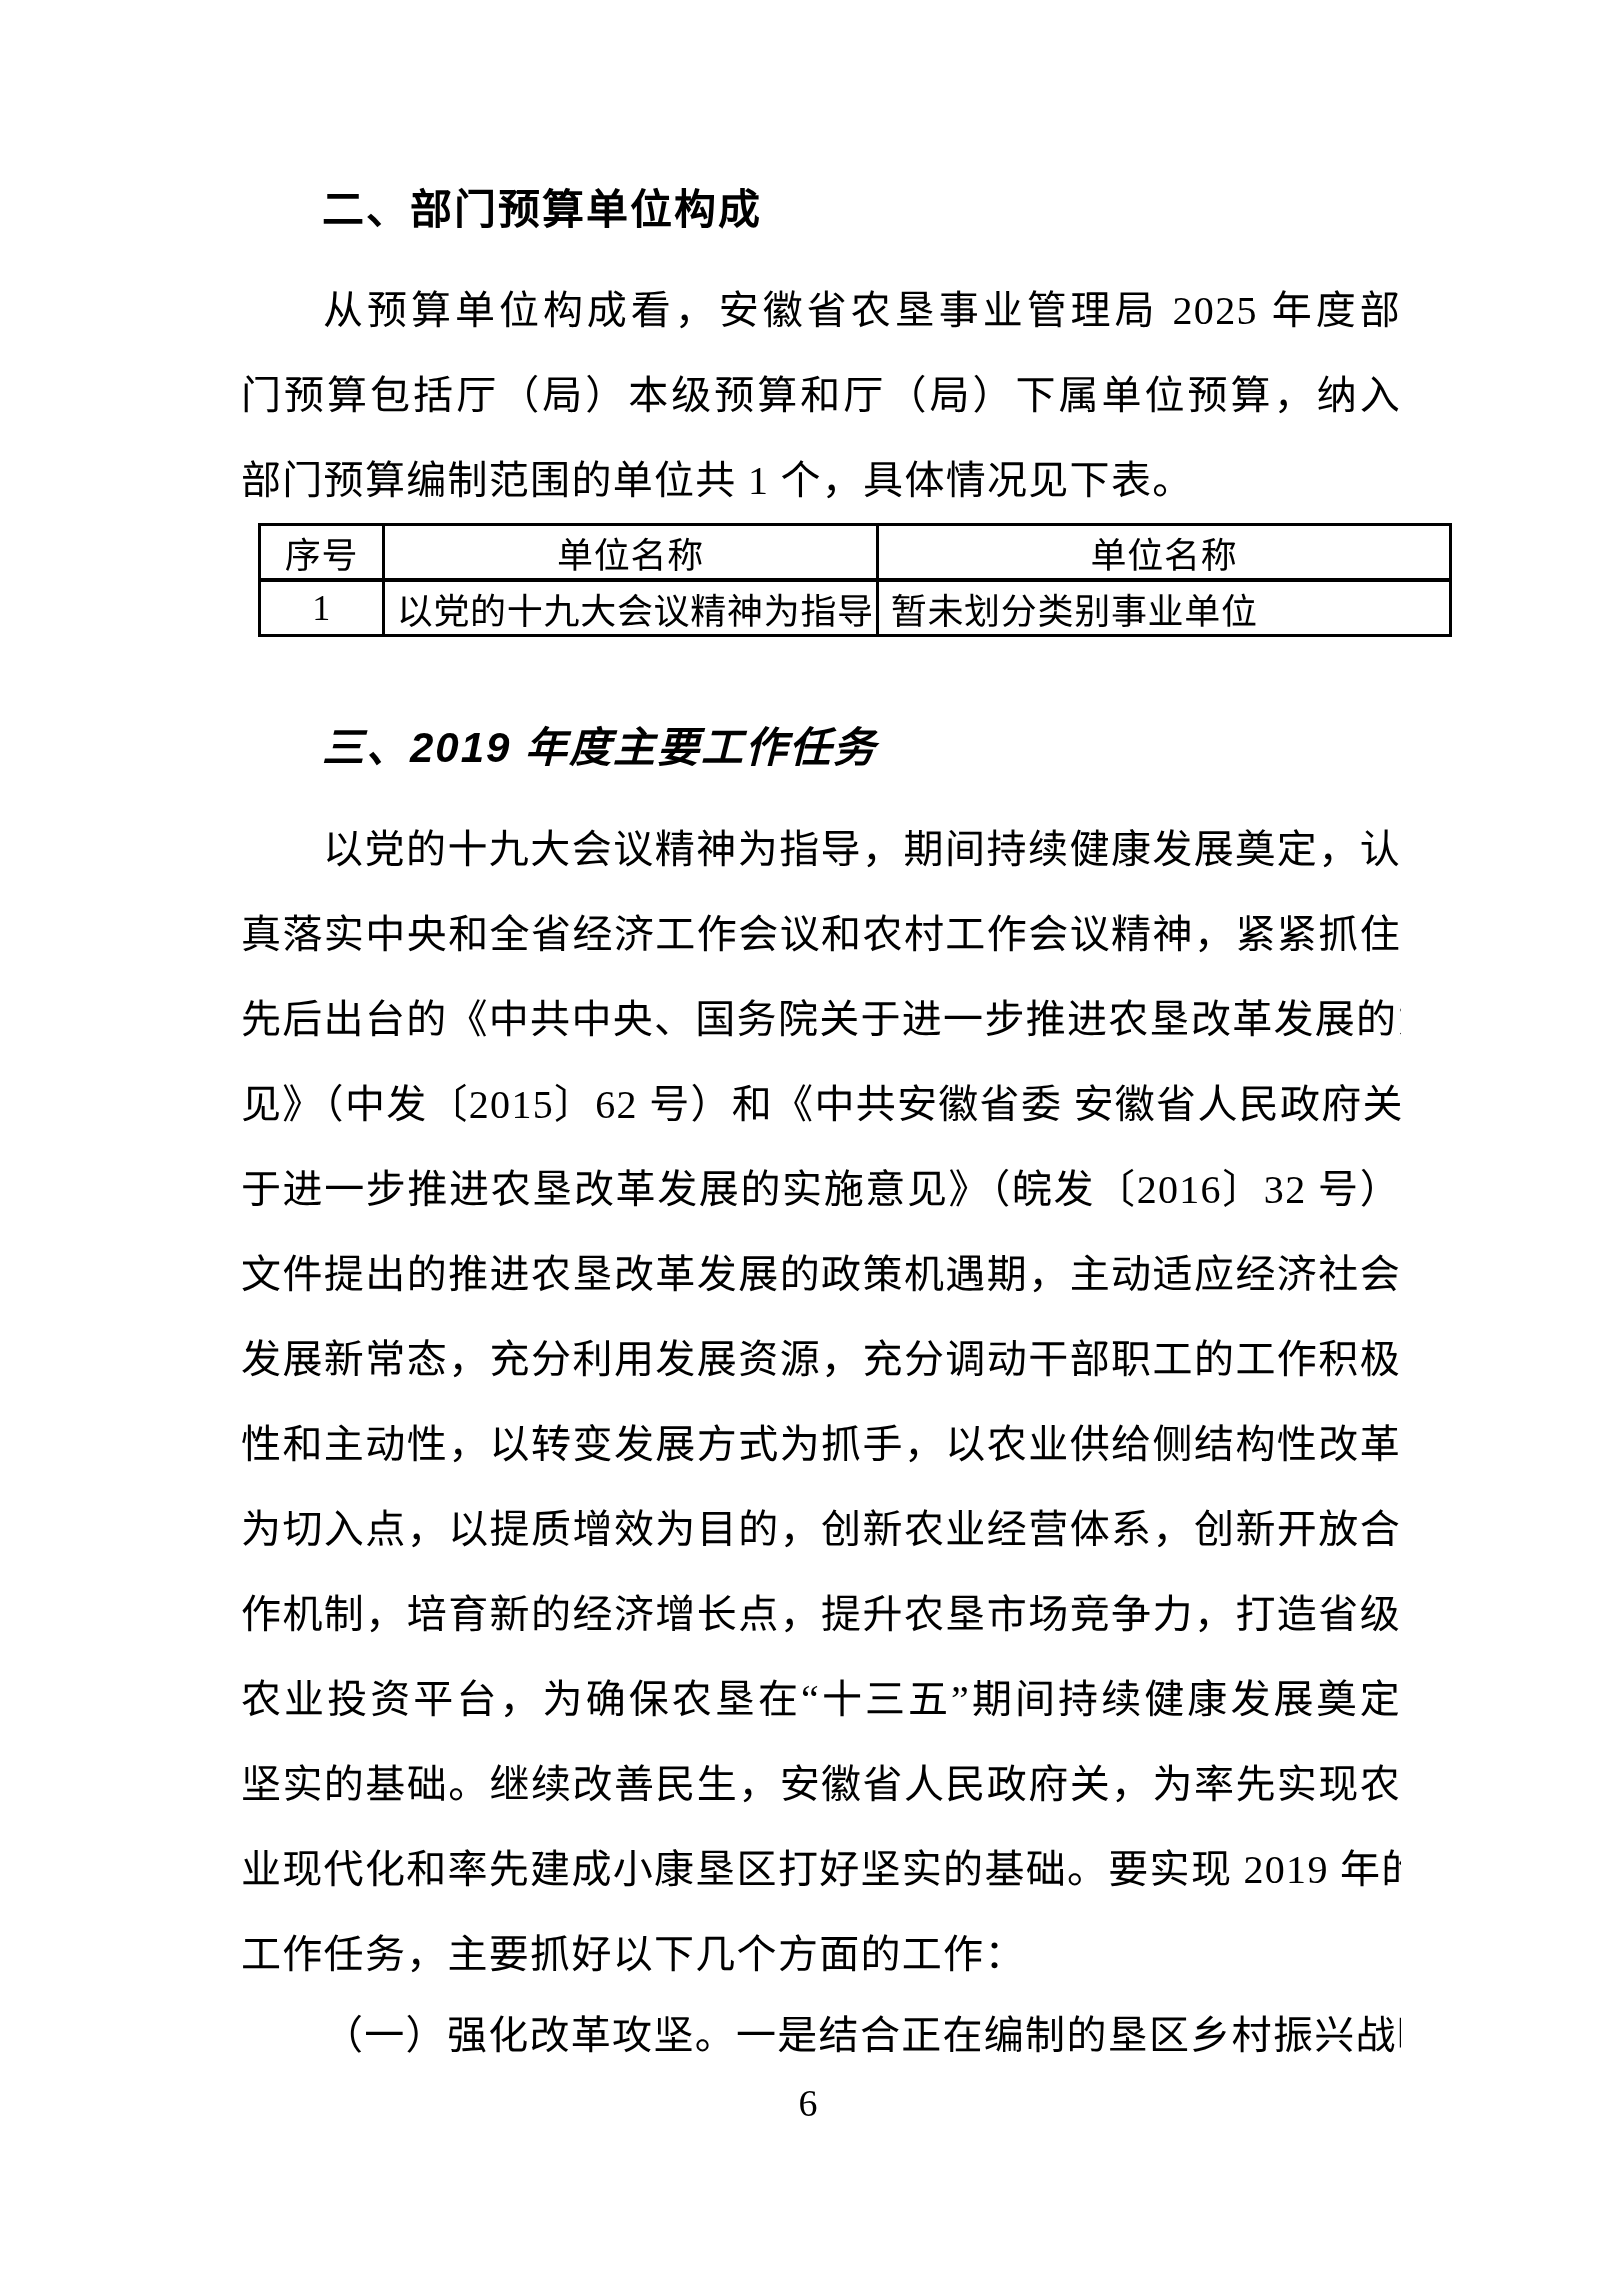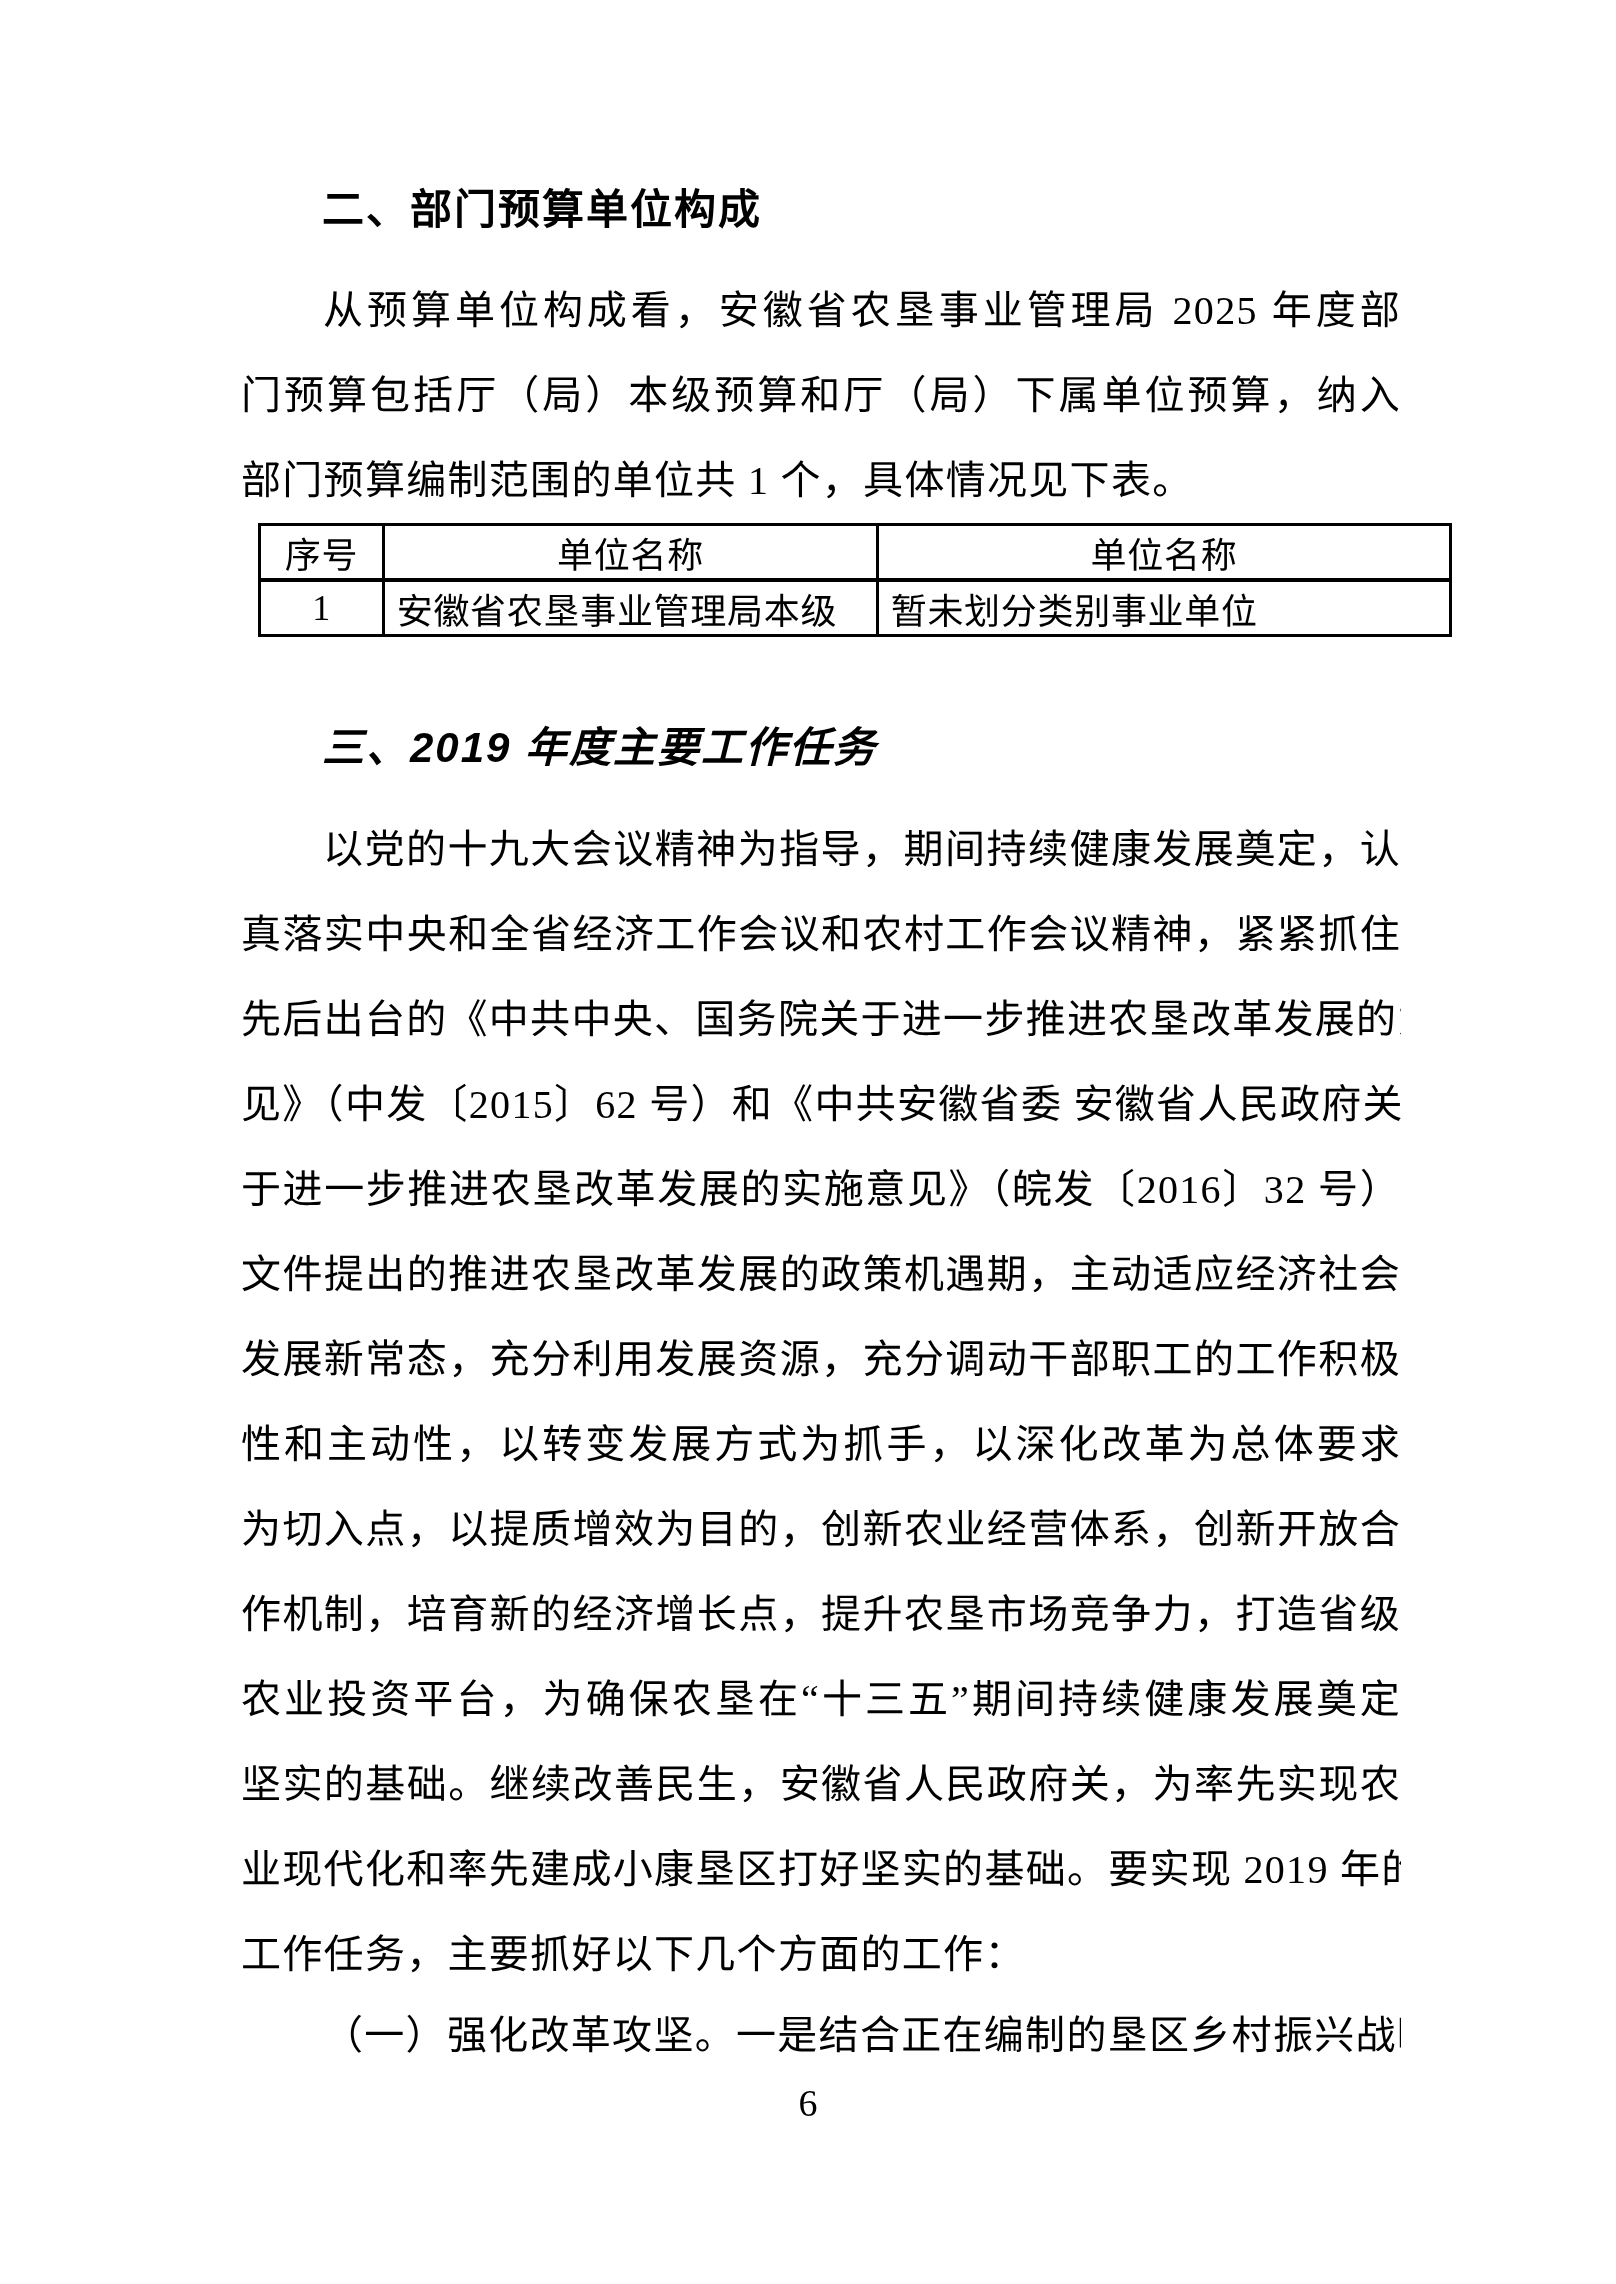--- a/index.html
+++ b/index.html
@@ -101,37 +101,37 @@
     <thead>
       <tr>
         <th class="col-index">序号</th>
         <th class="col-name">单位名称</th>
         <th class="col-type">单位名称</th>
       </tr>
     </thead>
     <tbody>
       <tr>
         <td class="col-index">1</td>
-        <td class="col-name">安徽省农垦事业管理局本级</td>
+        <td class="col-name">以党的十九大会议精神为指导</td>
         <td class="col-type">暂未划分类别事业单位</td>
       </tr>
     </tbody>
   </table>
 
   <div class="heading" id="heading-3">三、2019 年度主要工作任务</div>
 
   <div class="para" id="para-2">
       <div class="line indent">以党的十九大会议精神为指导，期间持续健康发展奠定，认</div>
       <div class="line">真落实中央和全省经济工作会议和农村工作会议精神，紧紧抓住</div>
       <div class="line">先后出台的《中共中央、国务院关于进一步推进农垦改革发展的意</div>
       <div class="line">见》（中发〔2015〕62 号）和《中共安徽省委 安徽省人民政府关</div>
       <div class="line">于进一步推进农垦改革发展的实施意见》（皖发〔2016〕32 号）</div>
       <div class="line">文件提出的推进农垦改革发展的政策机遇期，主动适应经济社会</div>
       <div class="line">发展新常态，充分利用发展资源，充分调动干部职工的工作积极</div>
-      <div class="line">性和主动性，以转变发展方式为抓手，以深化改革为总体要求</div>
+      <div class="line">性和主动性，以转变发展方式为抓手，以农业供给侧结构性改革</div>
       <div class="line">为切入点，以提质增效为目的，创新农业经营体系，创新开放合</div>
       <div class="line">作机制，培育新的经济增长点，提升农垦市场竞争力，打造省级</div>
       <div class="line">农业投资平台，为确保农垦在“十三五”期间持续健康发展奠定</div>
       <div class="line">坚实的基础。继续改善民生，安徽省人民政府关，为率先实现农</div>
       <div class="line">业现代化和率先建成小康垦区打好坚实的基础。要实现 2019 年的</div>
       <div class="line endline">工作任务，主要抓好以下几个方面的工作：</div>
     </div>
 
   <div class="para" id="para-3">
       <div class="line indent">（一）强化改革攻坚。一是结合正在编制的垦区乡村振兴战略</div>

